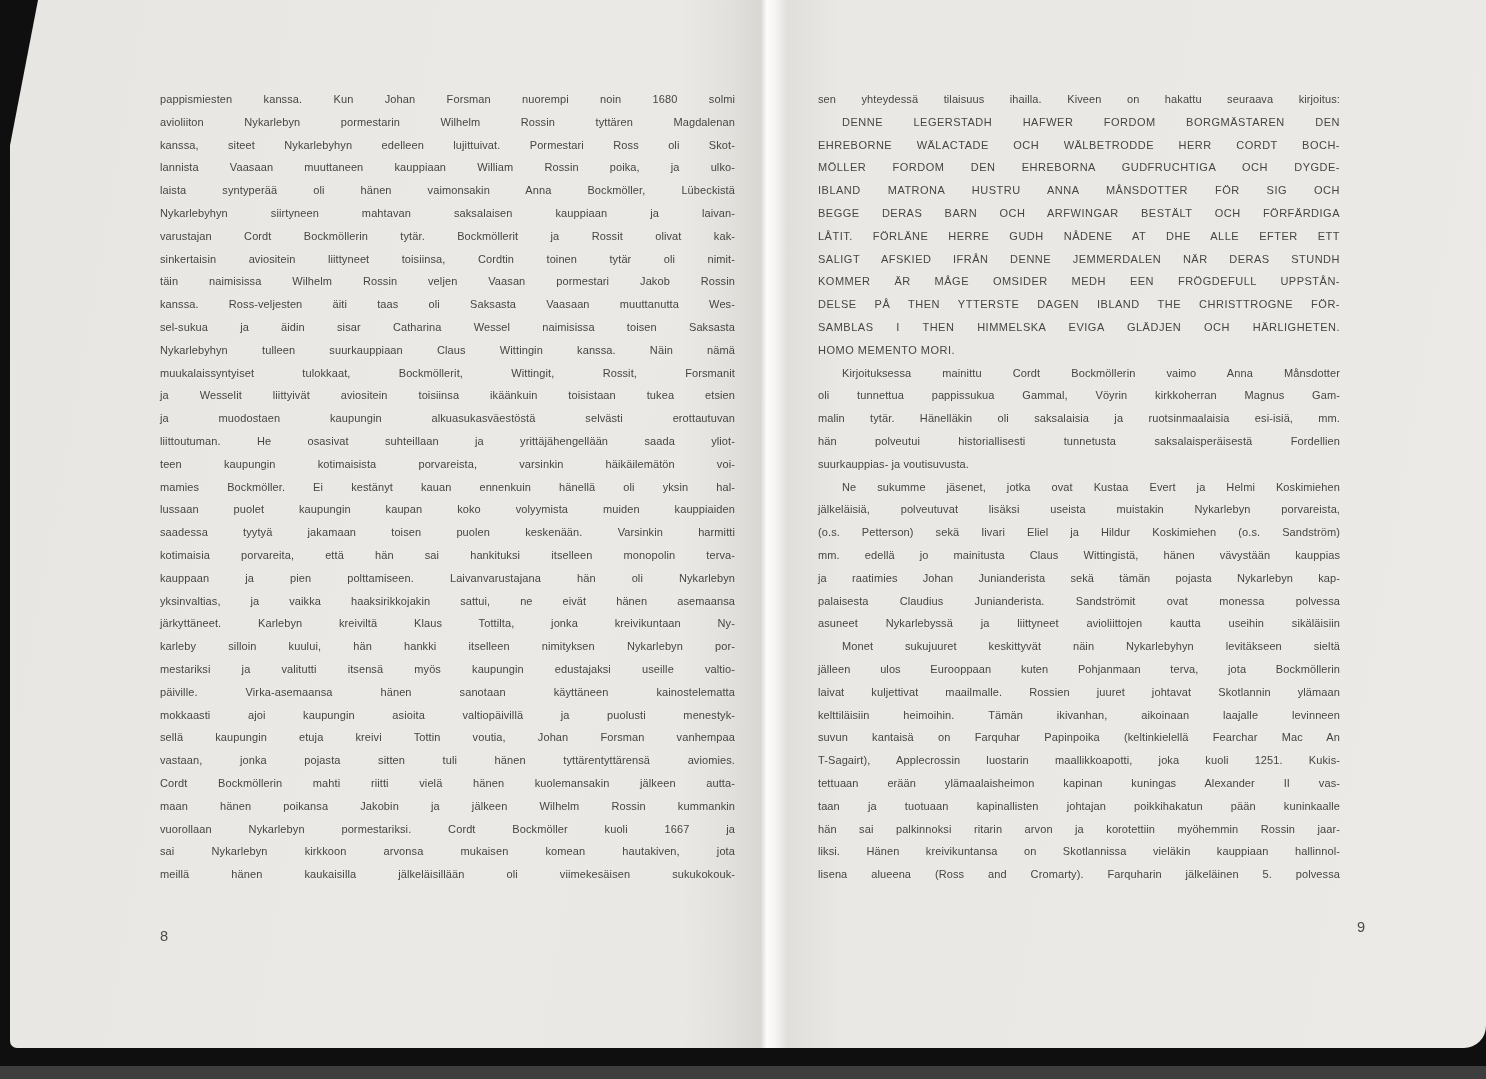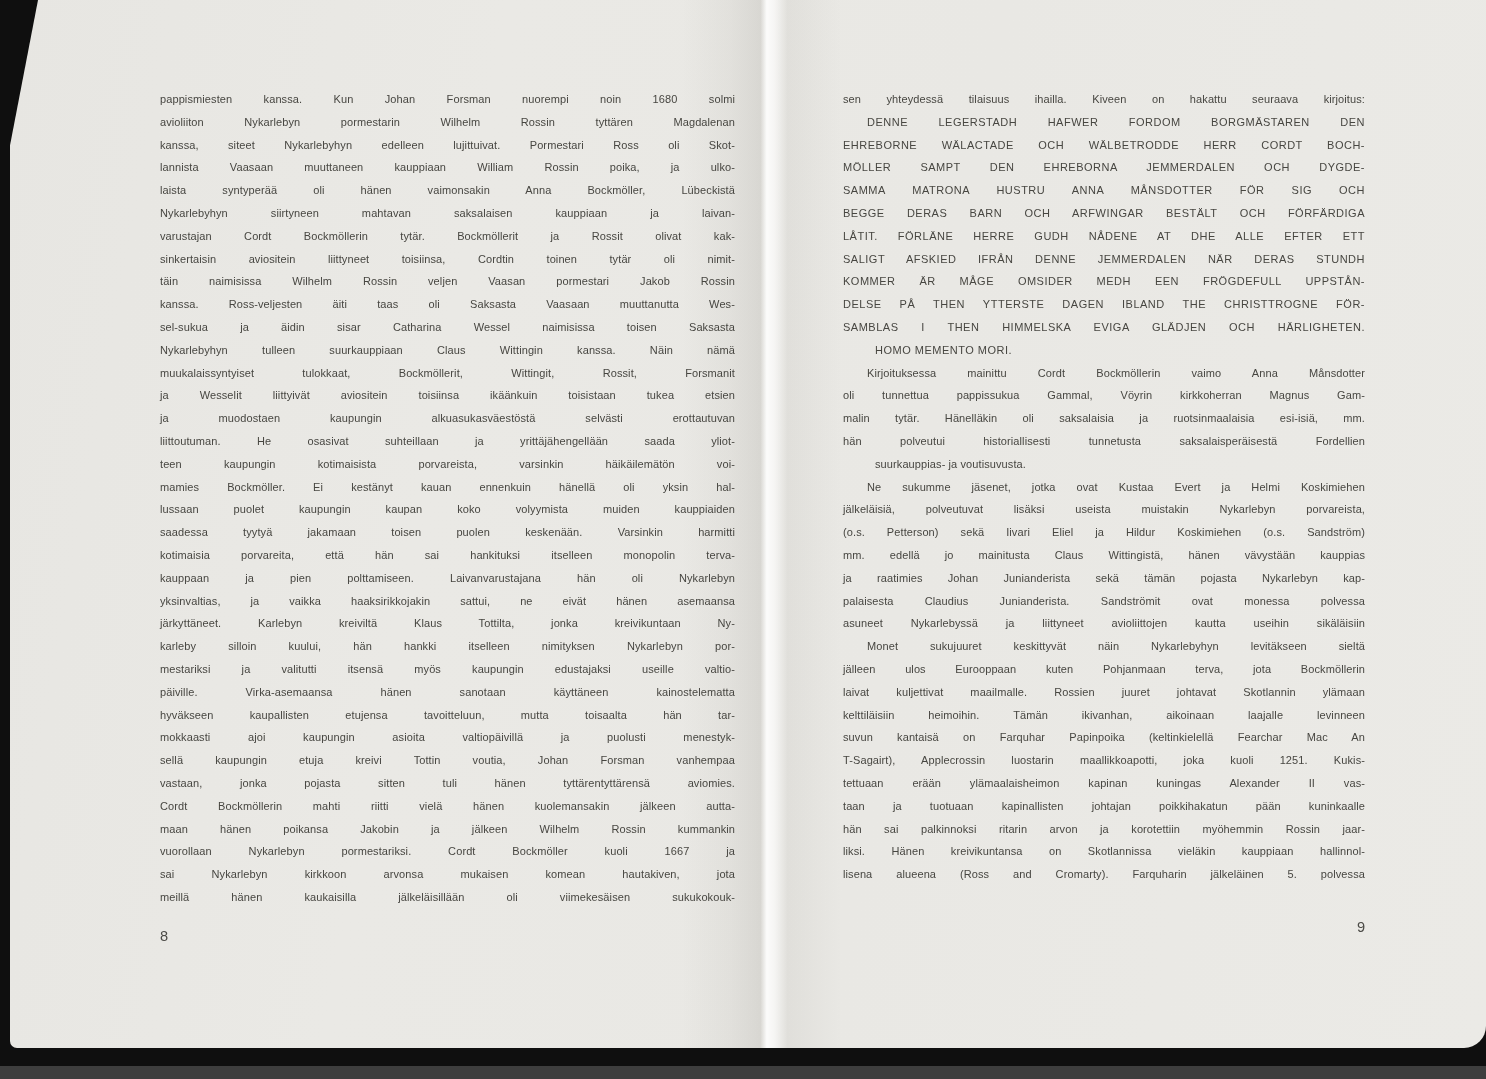--- a/index.html
+++ b/index.html
@@ -50,28 +50,28 @@
       rgba(80,76,66,0)    100%);
   }
   .col {
     position: absolute; top: 88px;
     color: #474641;
     font-size: 11px;
     line-height: 22.8px;
     letter-spacing: 0.1px;
   }
   .col-left  { left: 150px; width: 575px; }
-  .col-right { left: 833px; width: 522px; }
+  .col-right { left: 808px; width: 522px; }
   .para { margin: 0; }
   .line {
     text-align: justify;
     text-align-last: justify;
     height: 22.8px;
   }
-  .line.endline { text-align-last: left; margin-left: 32px; }
+  .line.endline { text-align-last: left; }
   .line.indent  { text-indent: 24px; }
   .caps .line { letter-spacing: 0.5px; }
   .pn {
     position: absolute;
     color: #4b4a46;
     font-size: 14.6px;
   }
   .pn-left  { left: 150px; top: 928px; }
   .pn-right { left: 833px; width: 522px; top: 919px; text-align: right; }
 </style>
@@ -103,40 +103,39 @@
           <div class="line">mamies Bockmöller. Ei kestänyt kauan ennenkuin hänellä oli yksin hal-</div>
           <div class="line">lussaan puolet kaupungin kaupan koko volyymista muiden kauppiaiden</div>
           <div class="line">saadessa tyytyä jakamaan toisen puolen keskenään. Varsinkin harmitti</div>
           <div class="line">kotimaisia porvareita, että hän sai hankituksi itselleen monopolin terva-</div>
           <div class="line">kauppaan ja pien polttamiseen. Laivanvarustajana hän oli Nykarlebyn</div>
           <div class="line">yksinvaltias, ja vaikka haaksirikkojakin sattui, ne eivät hänen asemaansa</div>
           <div class="line">järkyttäneet. Karlebyn kreiviltä Klaus Tottilta, jonka kreivikuntaan Ny-</div>
           <div class="line">karleby silloin kuului, hän hankki itselleen nimityksen Nykarlebyn por-</div>
           <div class="line">mestariksi ja valitutti itsensä myös kaupungin edustajaksi useille valtio-</div>
           <div class="line">päiville. Virka-asemaansa hänen sanotaan käyttäneen kainostelematta</div>
-          <div class="line">hyväkseen kaupallisten etujensa tavoitteluun, mutta toisaalta hän tar-</div>
           <div class="line">mokkaasti ajoi kaupungin asioita valtiopäivillä ja puolusti menestyk-</div>
           <div class="line">sellä kaupungin etuja kreivi Tottin voutia, Johan Forsman vanhempaa</div>
           <div class="line">vastaan, jonka pojasta sitten tuli hänen tyttärentyttärensä aviomies.</div>
           <div class="line">Cordt Bockmöllerin mahti riitti vielä hänen kuolemansakin jälkeen autta-</div>
           <div class="line">maan hänen poikansa Jakobin ja jälkeen Wilhelm Rossin kummankin</div>
           <div class="line">vuorollaan Nykarlebyn pormestariksi. Cordt Bockmöller kuoli 1667 ja</div>
           <div class="line">sai Nykarlebyn kirkkoon arvonsa mukaisen komean hautakiven, jota</div>
           <div class="line">meillä hänen kaukaisilla jälkeläisillään oli viimekesäisen sukukokouk-</div>
         </div>
       </div>
     <div class="col col-right">
         <div class="para">
           <div class="line">sen yhteydessä tilaisuus ihailla. Kiveen on hakattu seuraava kirjoitus:</div>
         </div>
         <div class="para caps">
           <div class="line indent">DENNE LEGERSTADH HAFWER FORDOM BORGMÄSTAREN DEN</div>
           <div class="line">EHREBORNE WÄLACTADE OCH WÄLBETRODDE HERR CORDT BOCH-</div>
-          <div class="line">MÖLLER SAMPT DEN EHREBORNA JEMMERDALEN OCH DYGDE-</div>
-          <div class="line">SAMMA MATRONA HUSTRU ANNA MÅNSDOTTER FÖR SIG OCH</div>
+          <div class="line">MÖLLER FORDOM DEN EHREBORNA GUDFRUCHTIGA OCH DYGDE-</div>
+          <div class="line">IBLAND MATRONA HUSTRU ANNA MÅNSDOTTER FÖR SIG OCH</div>
           <div class="line">BEGGE DERAS BARN OCH ARFWINGAR BESTÄLT OCH FÖRFÄRDIGA</div>
           <div class="line">LÅTIT. FÖRLÄNE HERRE GUDH NÅDENE AT DHE ALLE EFTER ETT</div>
           <div class="line">SALIGT AFSKIED IFRÅN DENNE JEMMERDALEN NÄR DERAS STUNDH</div>
           <div class="line">KOMMER ÄR MÅGE OMSIDER MEDH EEN FRÖGDEFULL UPPSTÅN-</div>
           <div class="line">DELSE PÅ THEN YTTERSTE DAGEN IBLAND THE CHRISTTROGNE FÖR-</div>
           <div class="line">SAMBLAS I THEN HIMMELSKA EVIGA GLÄDJEN OCH HÄRLIGHETEN.</div>
           <div class="line endline">HOMO MEMENTO MORI.</div>
         </div>
         <div class="para">
           <div class="line indent">Kirjoituksessa mainittu Cordt Bockmöllerin vaimo Anna Månsdotter</div>

